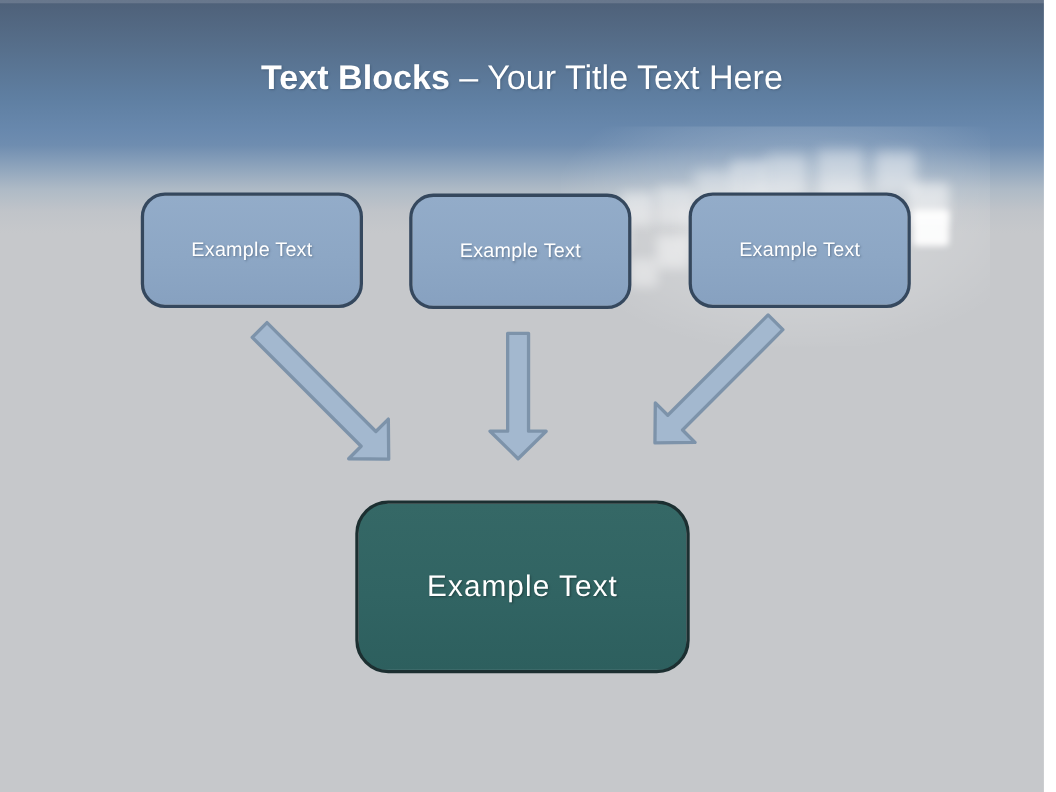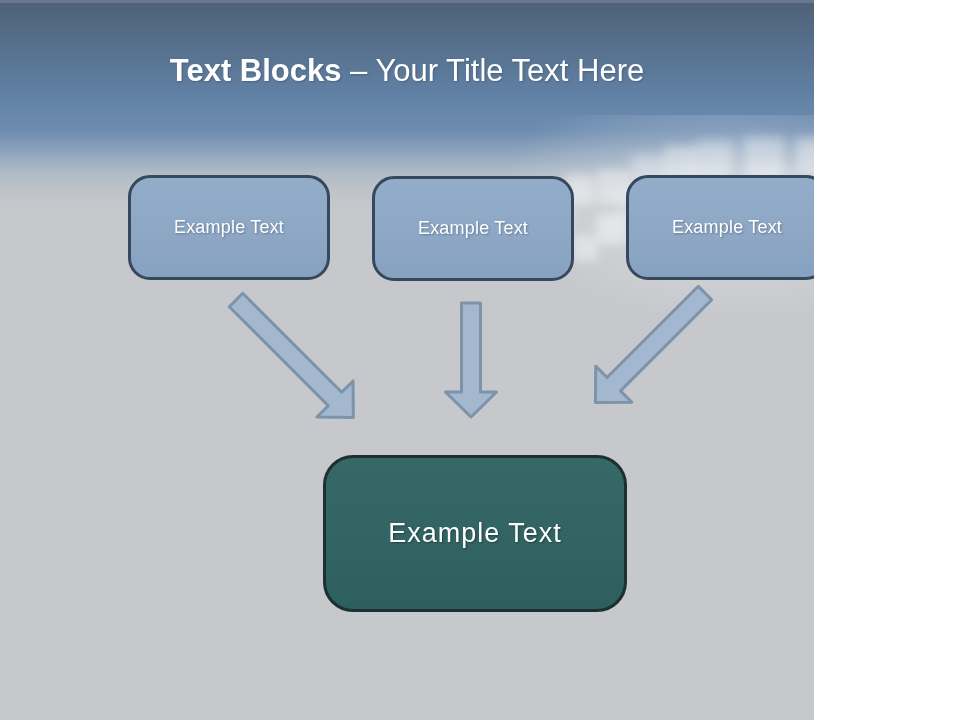--- a/index.html
+++ b/index.html
@@ -1,20 +1,20 @@
 <!DOCTYPE html>
 <html style="--title-text: #ffffff; --header-blue-top: #4e6078; --header-blue: #6888ad; --background-gray: #c6c8cb; --block-fill: #8da7c5; --block-border: #35485e; --block-text: #ffffff; --target-fill: #316463; --target-border: #1c2f31; --target-text: #ffffff; --arrow-fill: #a3b8cf; --arrow-stroke: #7d93aa;"><head>
 <meta charset="utf-8">
 <style>
   html, body { margin: 0; padding: 0; background: #ffffff; }
   * { box-sizing: border-box; }
 
   .slide {
     position: relative;
-    width: 814px;
+    width: 949px;
     height: 720px;
     overflow: hidden;
     font-family: "Liberation Sans", sans-serif;
     background: linear-gradient(180deg,
       #4e6078 0px,
       #566e8a 40px,
       #5f7fa2 90px,
       #6888ad 118px,
       #6f8db0 132px,
       #8ea4bc 152px,

